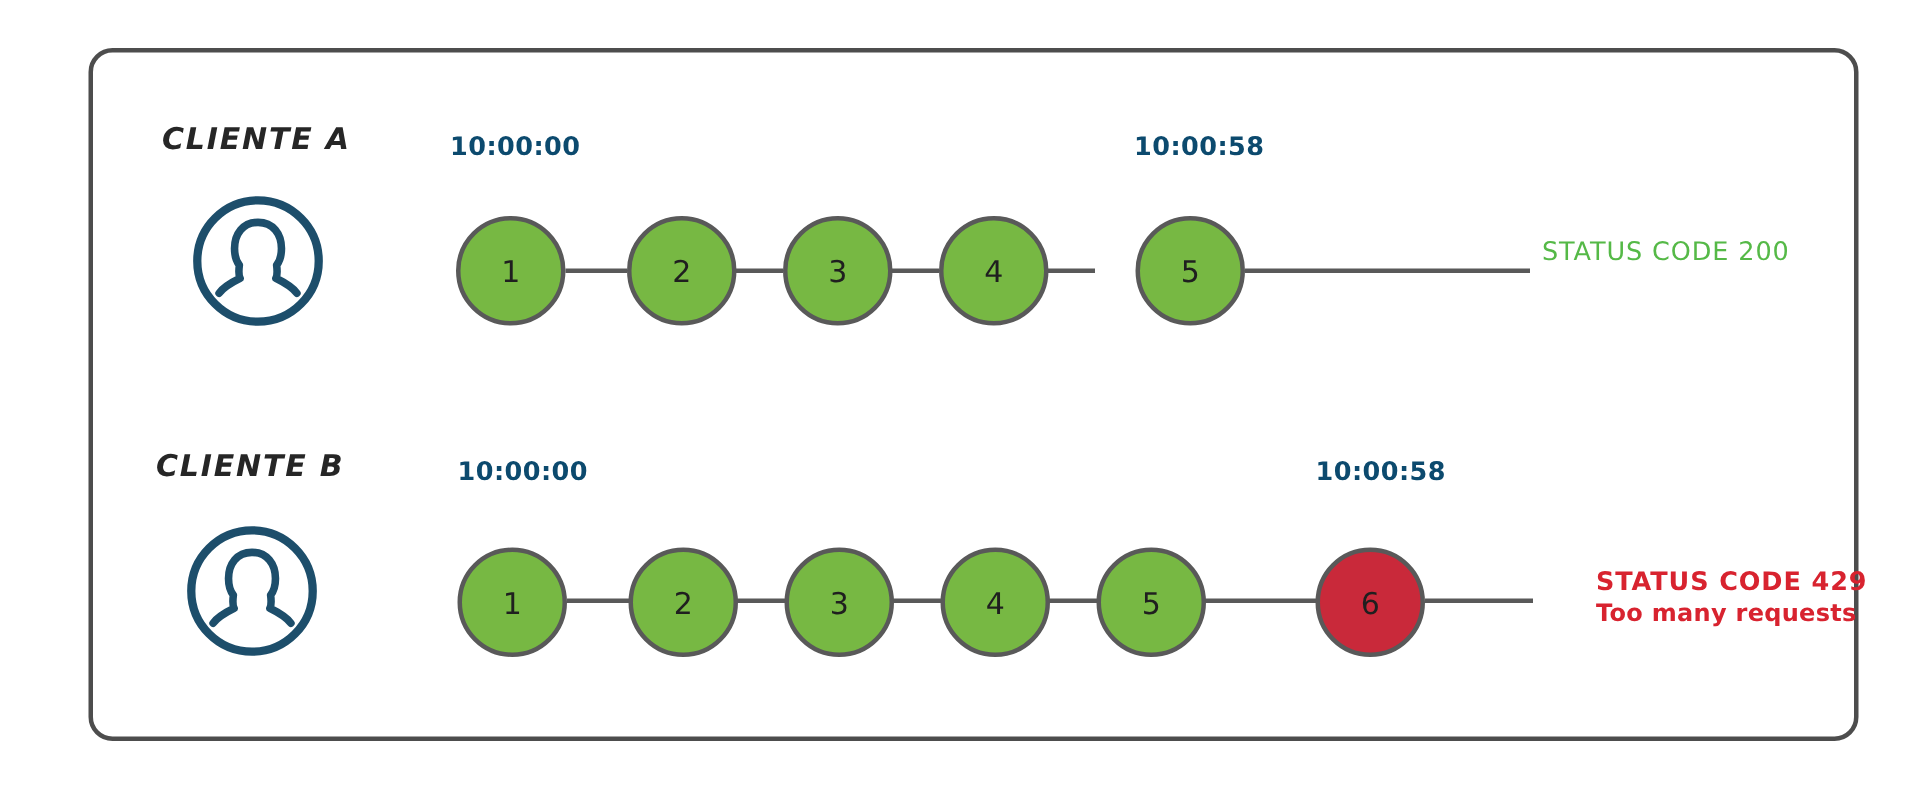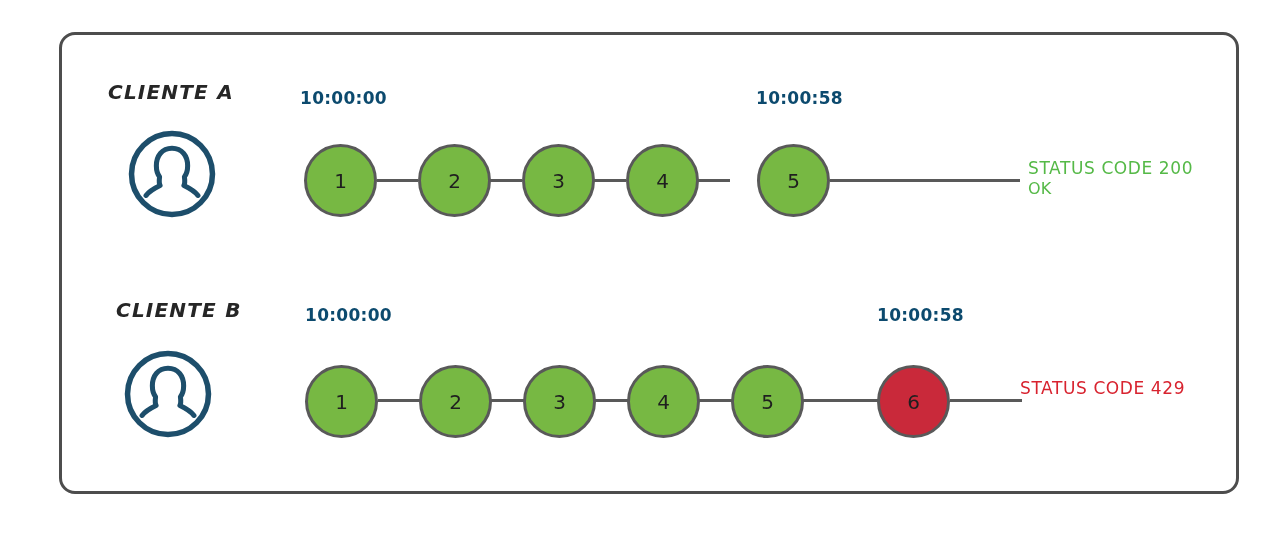--- a/index.html
+++ b/index.html
@@ -153,27 +153,26 @@
     <div class="connector" style="left:830px; top:179px; width:190px;"></div>
 
     <div class="node ok" style="left:304px; top:144px;">1</div>
     <div class="node ok" style="left:418px; top:144px;">2</div>
     <div class="node ok" style="left:522px; top:144px;">3</div>
     <div class="node ok" style="left:626px; top:144px;">4</div>
     <div class="node ok" style="left:757px; top:144px;">5</div>
 
     <div class="status status-ok" style="left:1028px; top:158px; width:180px;">
       <span class="code">STATUS CODE 200</span>
-      <span class="detail">OK</span>
     </div>
   </div>
 
   <div class="row row-b">
 
-    <div class="client-label" style="left:116px; top:298px;">CLIENTE B</div>
+    <div class="client-label" style="left:104px; top:298px;">CLIENTE B</div>
 
     <div class="avatar" style="left:122px; top:348px;">
       <svg viewBox="0 0 100 100" width="92" height="92">
         <circle cx="50" cy="50" r="44" fill="none" stroke="#1d4e6b" stroke-width="6"></circle>
         <path d="M50 22
                  c-11 0 -17 8.5 -17 19
                  c0 5.5 1.5 9.5 3.5 12
                  c-0.5 4 -0.5 7.5 0.5 9.5
                  c-6.5 3.2 -12 6.5 -15.2 10.8
                  M50 22
@@ -195,18 +194,19 @@
     <div class="connector" style="left:794px; top:399px; width:86px;"></div>
     <div class="connector" style="left:950px; top:399px; width:72px;"></div>
 
     <div class="node ok" style="left:305px; top:365px;">1</div>
     <div class="node ok" style="left:419px; top:365px;">2</div>
     <div class="node ok" style="left:523px; top:365px;">3</div>
     <div class="node ok" style="left:627px; top:365px;">4</div>
     <div class="node ok" style="left:731px; top:365px;">5</div>
     <div class="node err" style="left:877px; top:365px;">6</div>
 
-    <div class="status status-err" style="left:1020px; top:378px; width:190px;">
+    <div class="status status-err" style="left:1064px; top:378px; width:190px;font-weight:bold;">
       <span class="code">STATUS CODE 429</span>
+      <span class="detail">Too many requests</span>
     </div>
   </div>
 
 </div>
 
 </body></html>

